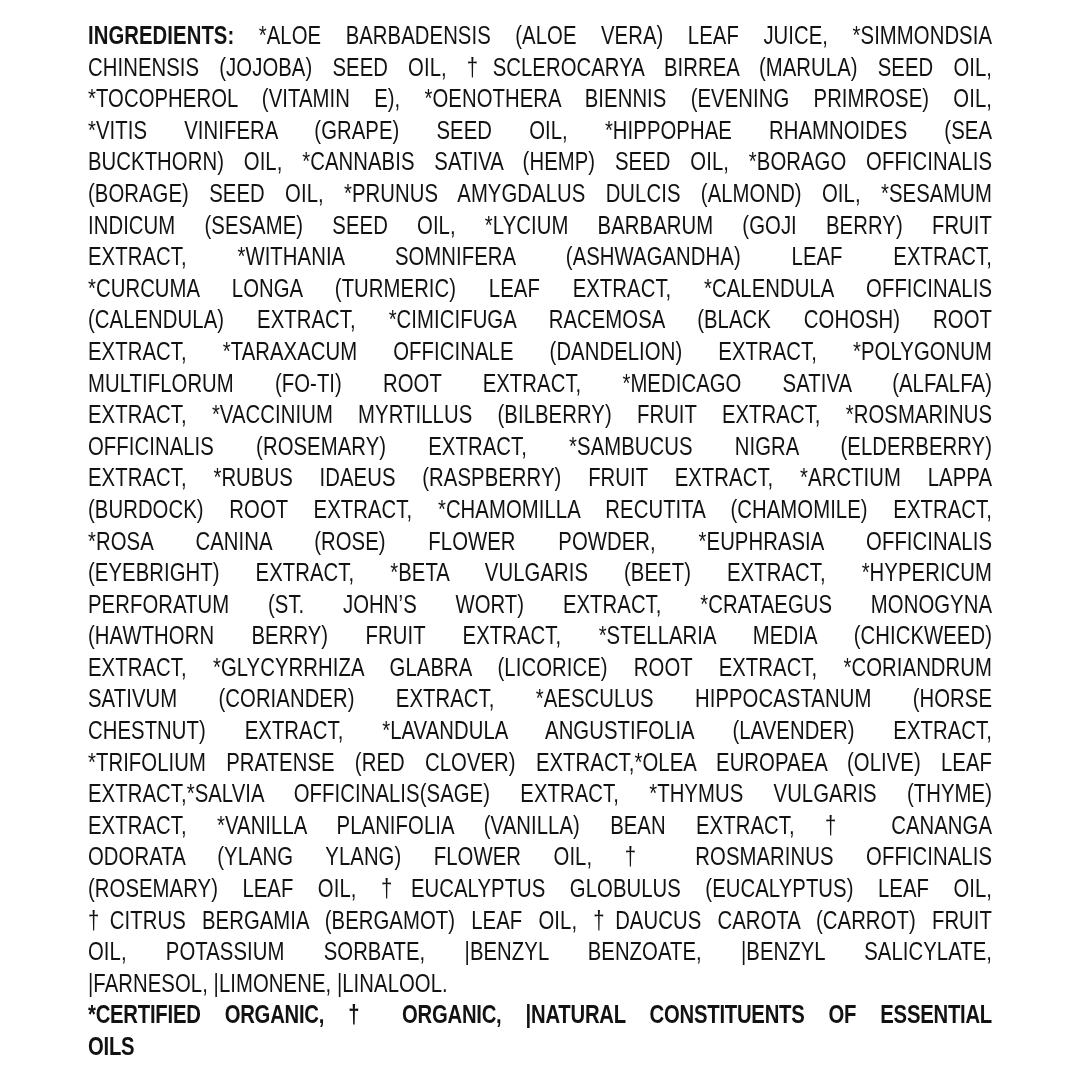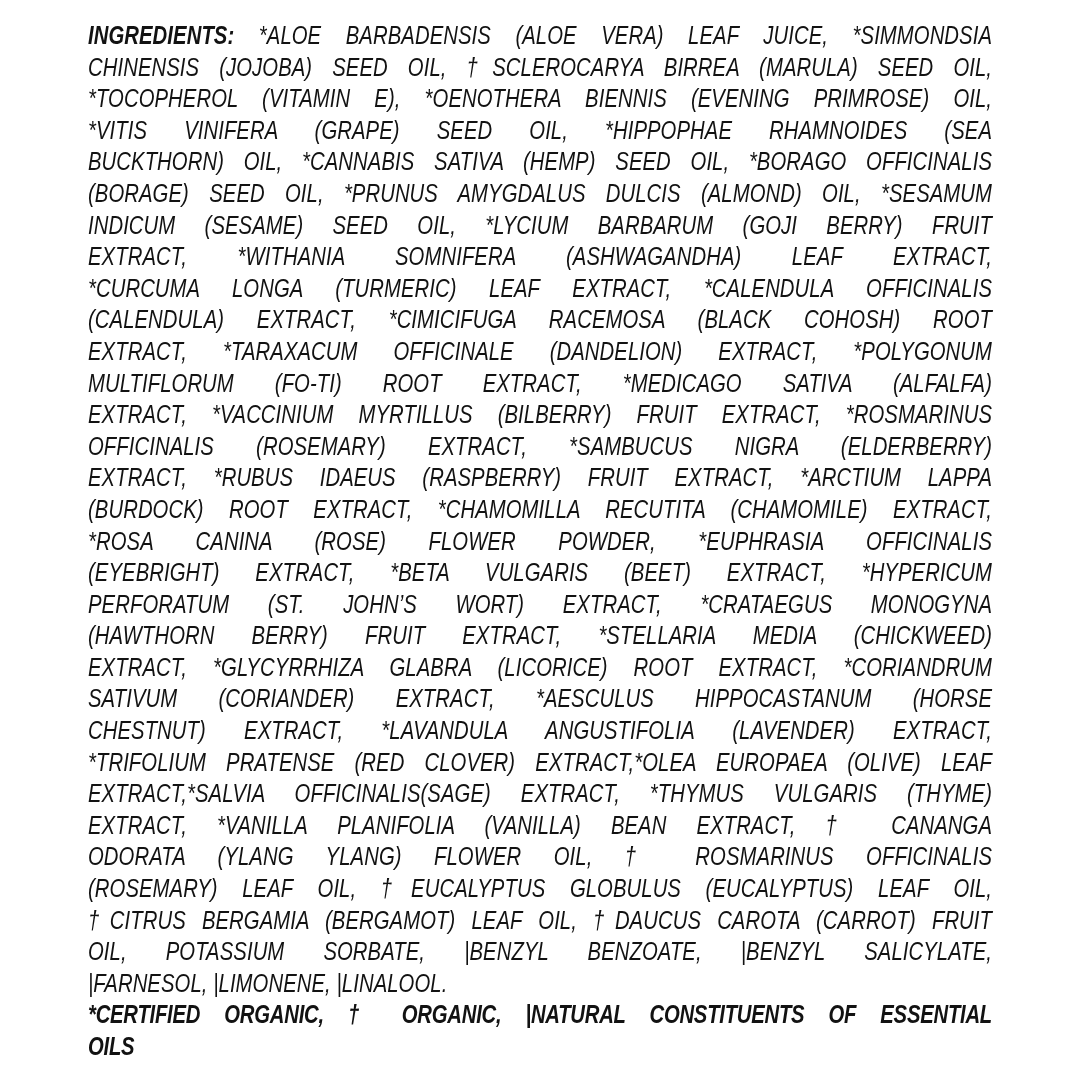--- a/index.html
+++ b/index.html
@@ -9,21 +9,20 @@
   }
   body {
     width: 1080px;
     height: 1080px;
     overflow: hidden;
     font-family: "Liberation Sans", sans-serif;
     color: #121212;
   }
   .sheet {
     padding: 20px 0 0 88px;
-    font-style: italic;
   }
   
   .textblock {
     width: 1159px;
     transform: scaleX(0.78);
     transform-origin: 0 0;
   }
   .line {
     font-size: 26px;
     line-height: 31.6px;

